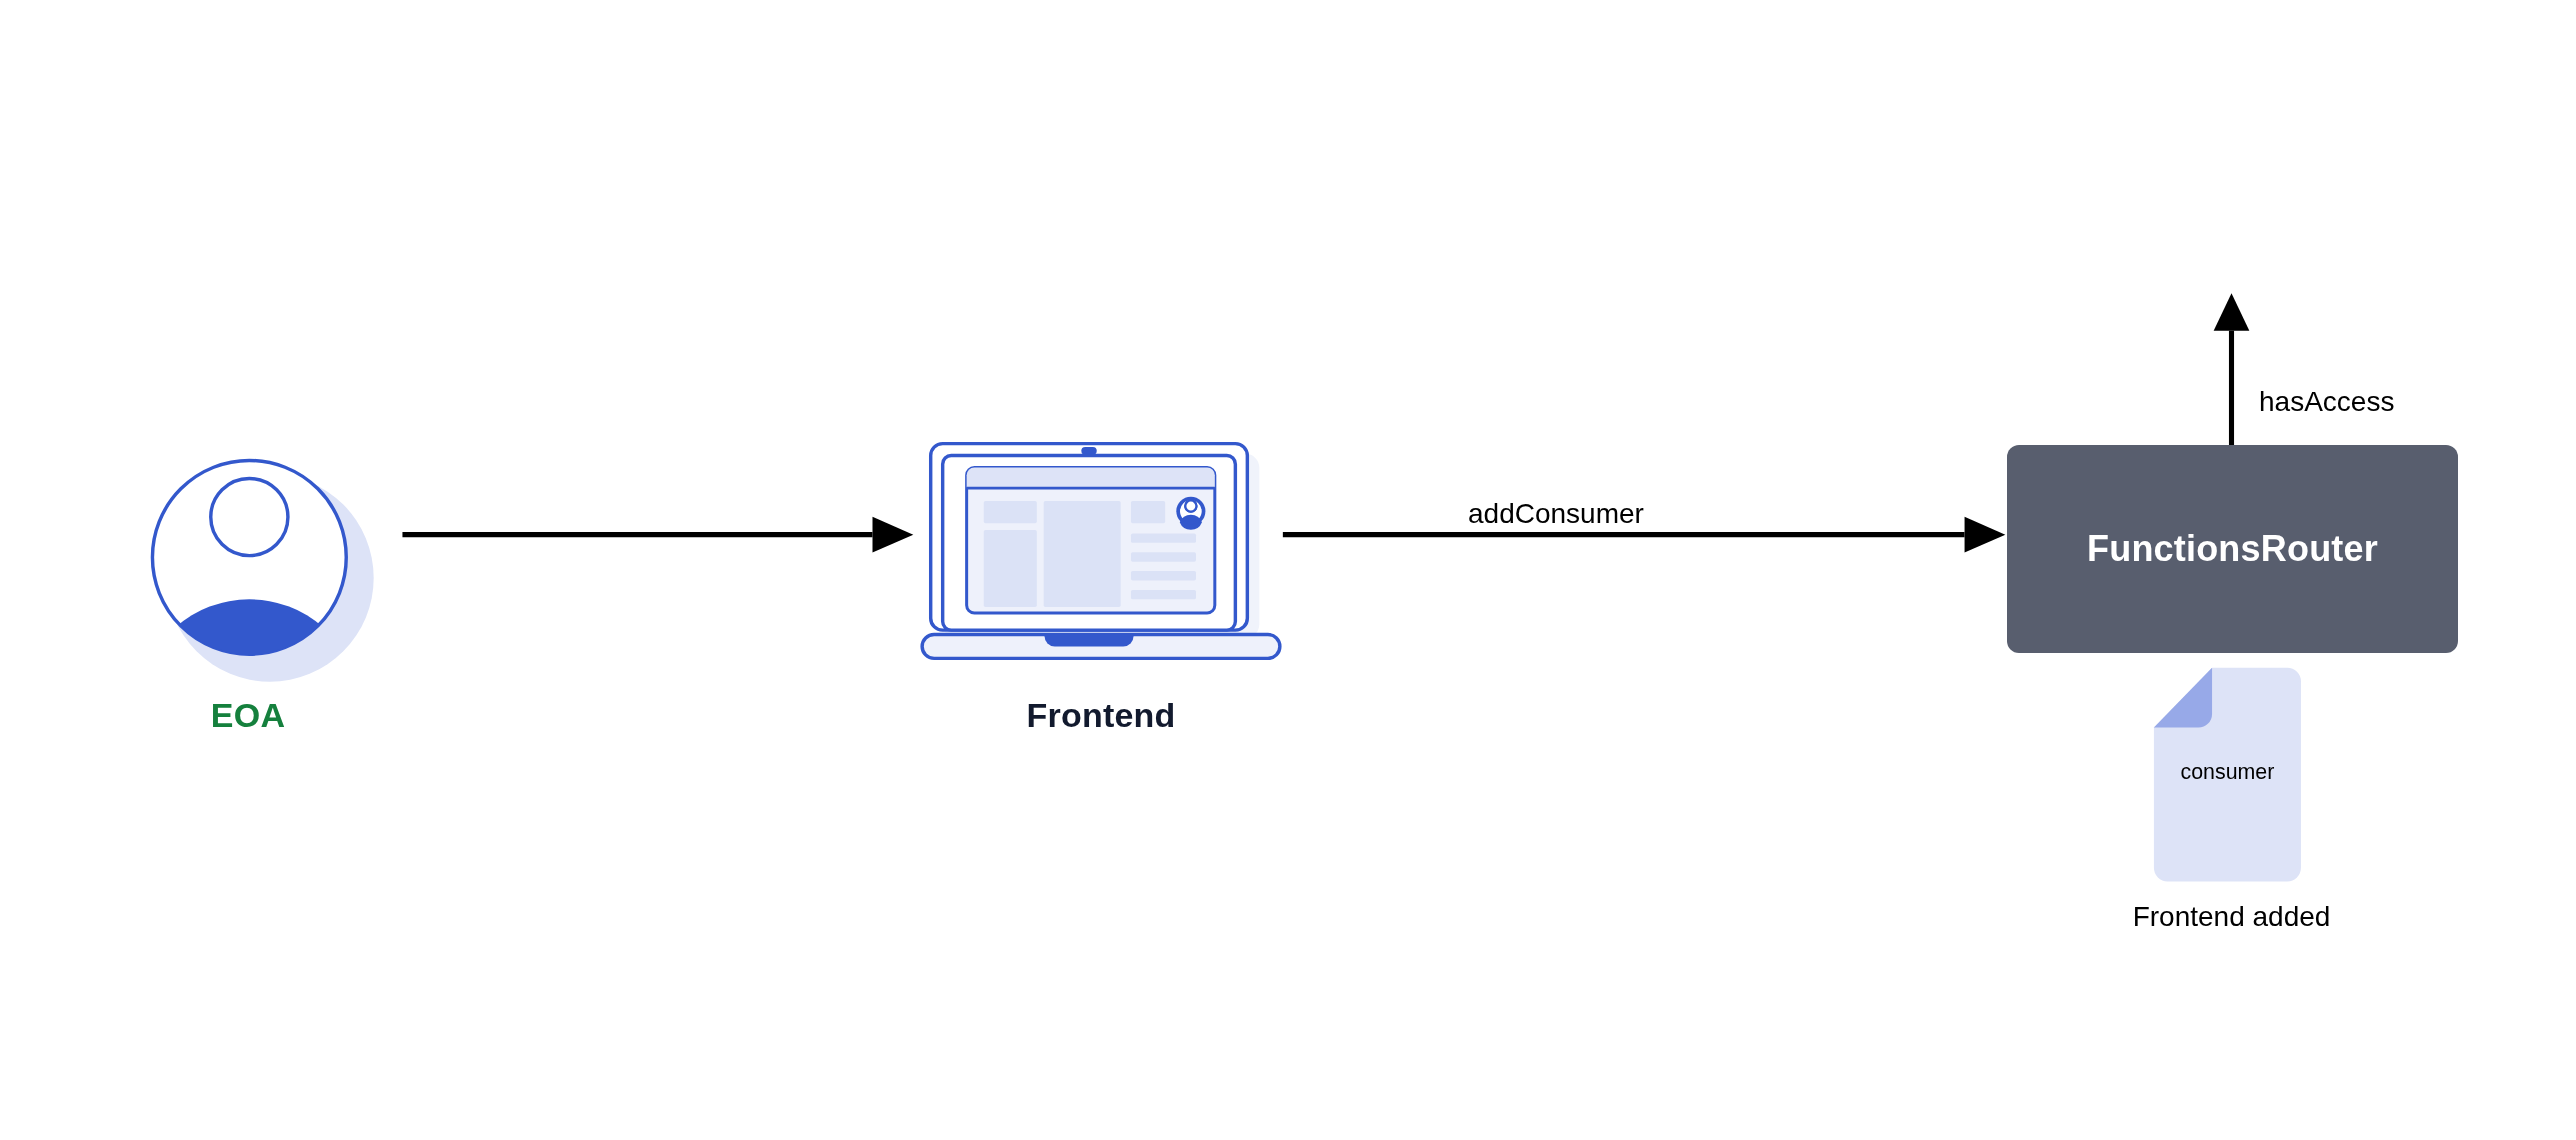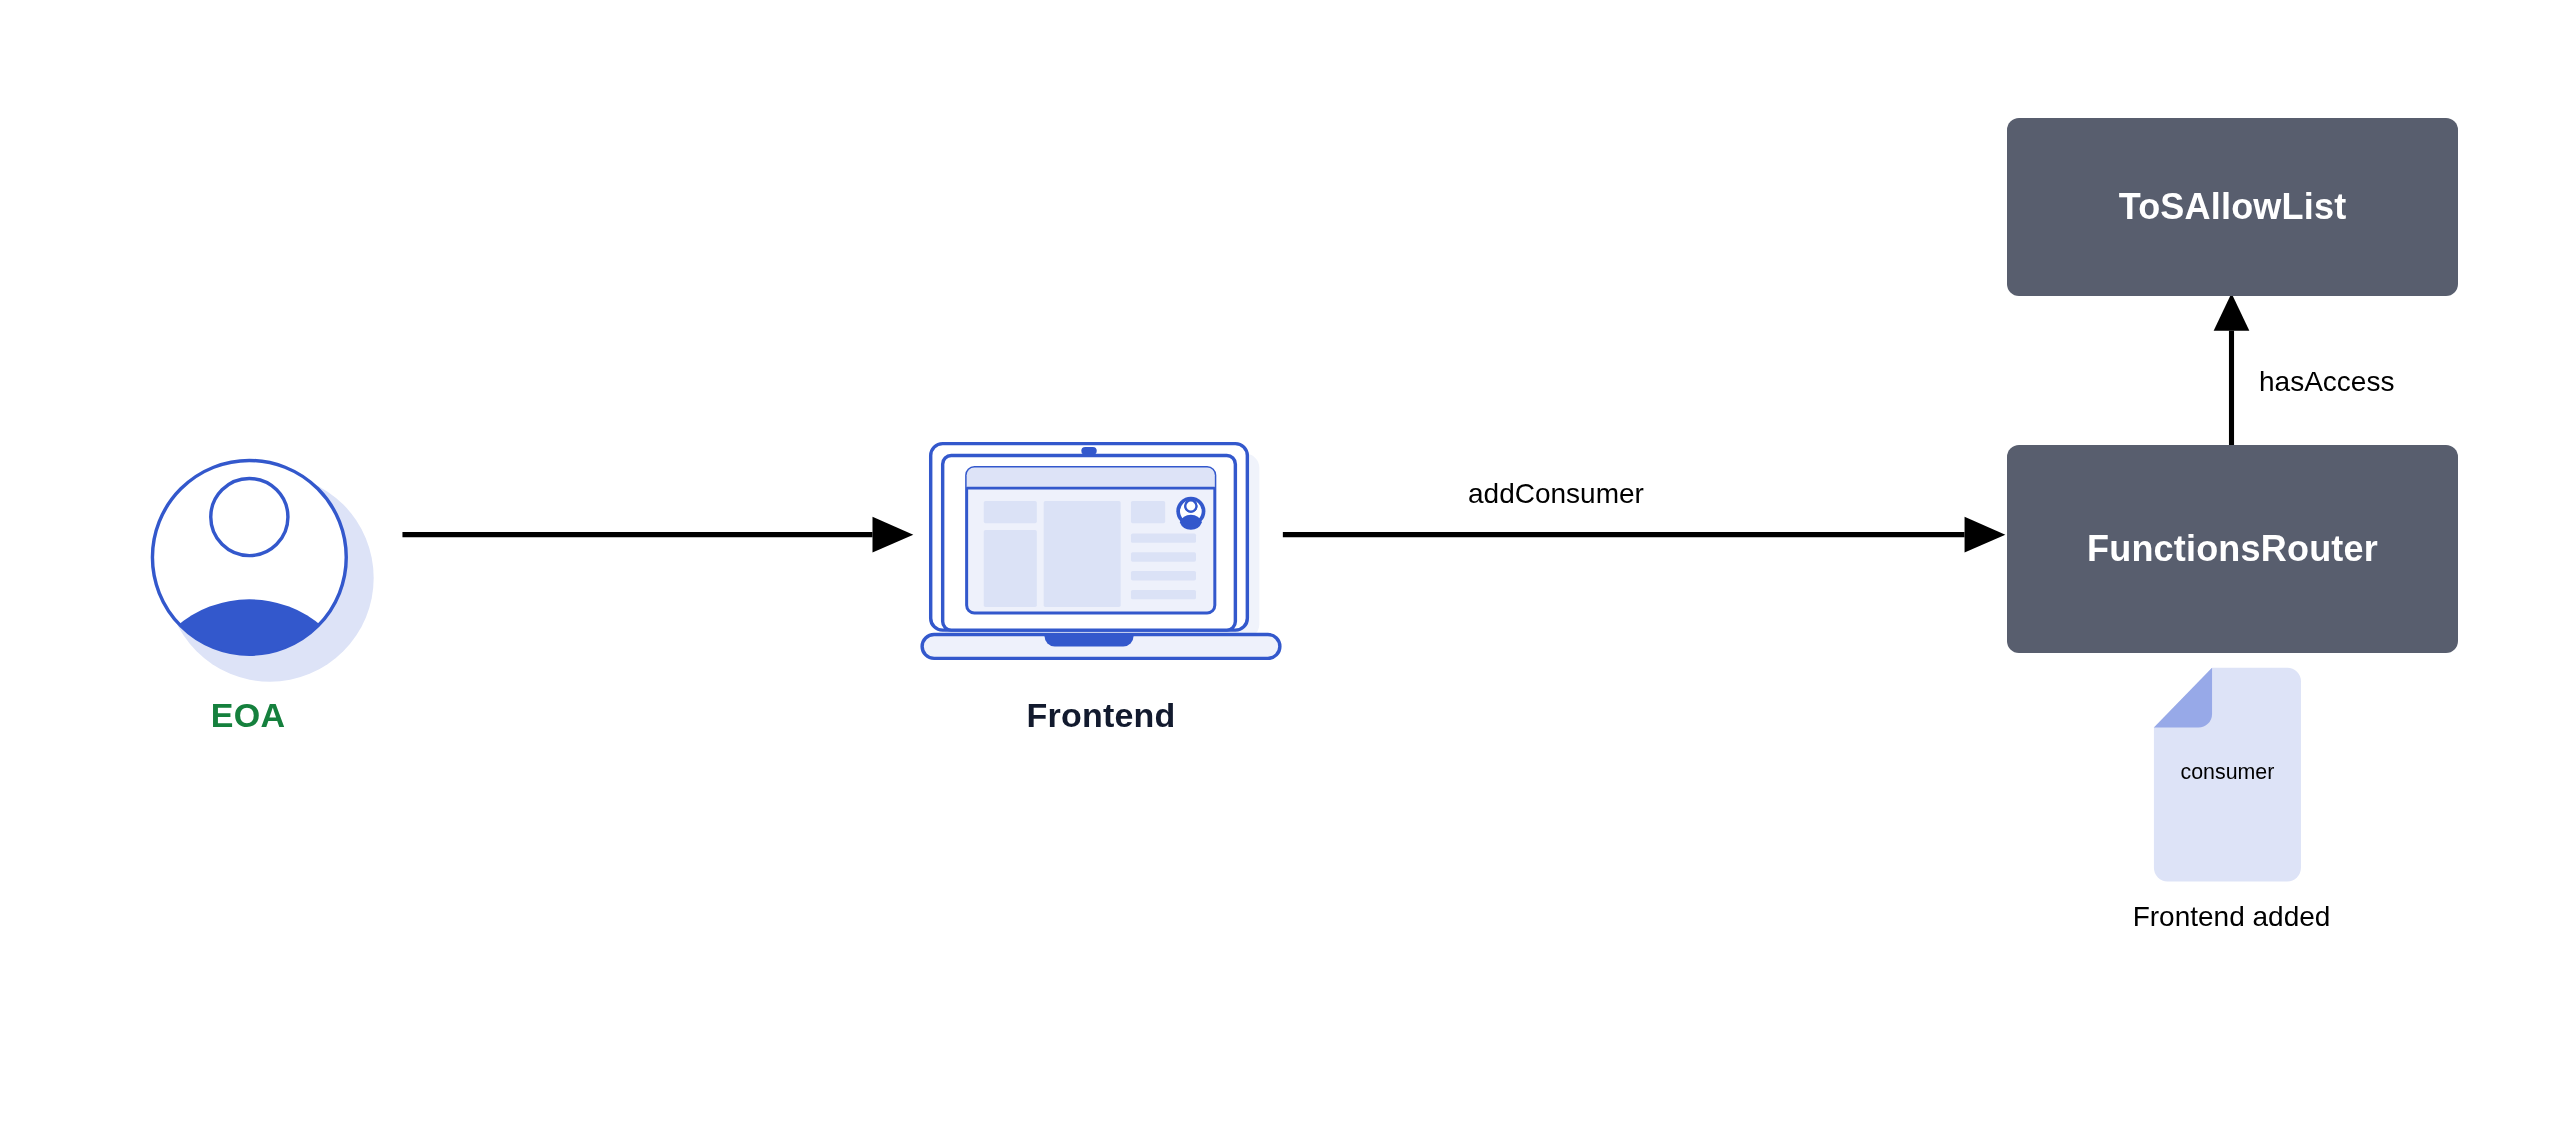--- a/index.html
+++ b/index.html
@@ -72,20 +72,21 @@
     width: 451px;
     height: 208px;
   }
 
   
   .edge-label {
     position: absolute;
     font-size: 28px;
     color: #000000;
     white-space: nowrap;
+    margin-top: 20px;
   }
   #label-addconsumer { left: 1468px; top: 478px; }
   #label-hasaccess   { left: 2259px; top: 366px; }
 
   
   #consumer-caption {
     position: absolute;
     left: 2090px;
     top: 901px;
     width: 283px;
@@ -171,23 +172,20 @@
     <line x1="6" y1="29" x2="808" y2="29" stroke="#000000" stroke-width="6"></line>
     <polygon points="808,8 856,29 808,50" fill="#000000"></polygon>
   </svg>
 
   <div class="edge-label" id="label-hasaccess">hasAccess</div>
   <svg class="abs" style="left:2206px; top:291px;" width="51" height="161" viewBox="0 0 60 188">
     <line x1="30" y1="182" x2="30" y2="46" stroke="#000000" stroke-width="6"></line>
     <polygon points="9,46 30,2 51,46" fill="#000000"></polygon>
   </svg>
 
-  <div class="node-box" id="box-tosallowlist">
-    <span>ToSAllowList</span>
-  </div>
 
   <div class="node-box" id="box-functionsrouter">
     <span>FunctionsRouter</span>
   </div>
 
   <svg class="abs" style="left:2140px; top:666px;" width="180" height="224" viewBox="0 0 210 262">
 
     <path d="M84 2 H172 a16 16 0 0 1 16 16 V236 a16 16 0 0 1 -16 16 H32 a16 16 0 0 1 -16 -16 V72 Z" fill="#dde3f7"></path>
 
     <path d="M84 2 V56 a16 16 0 0 1 -16 16 H16 Z" fill="#97a9e8"></path>

